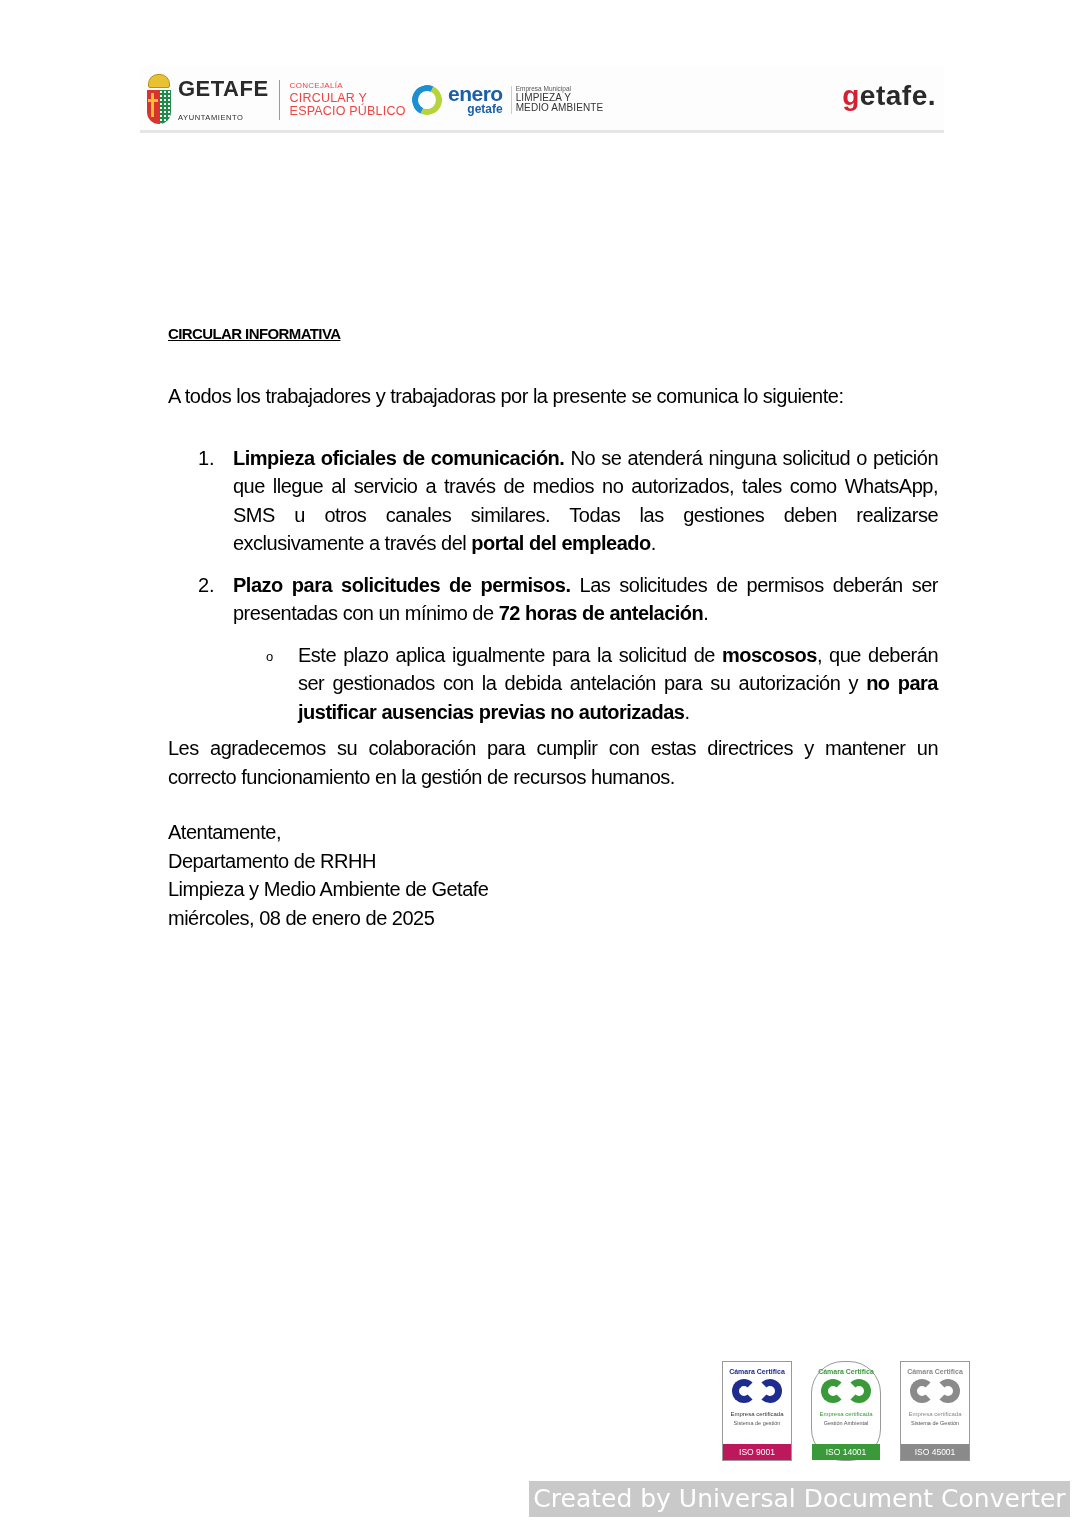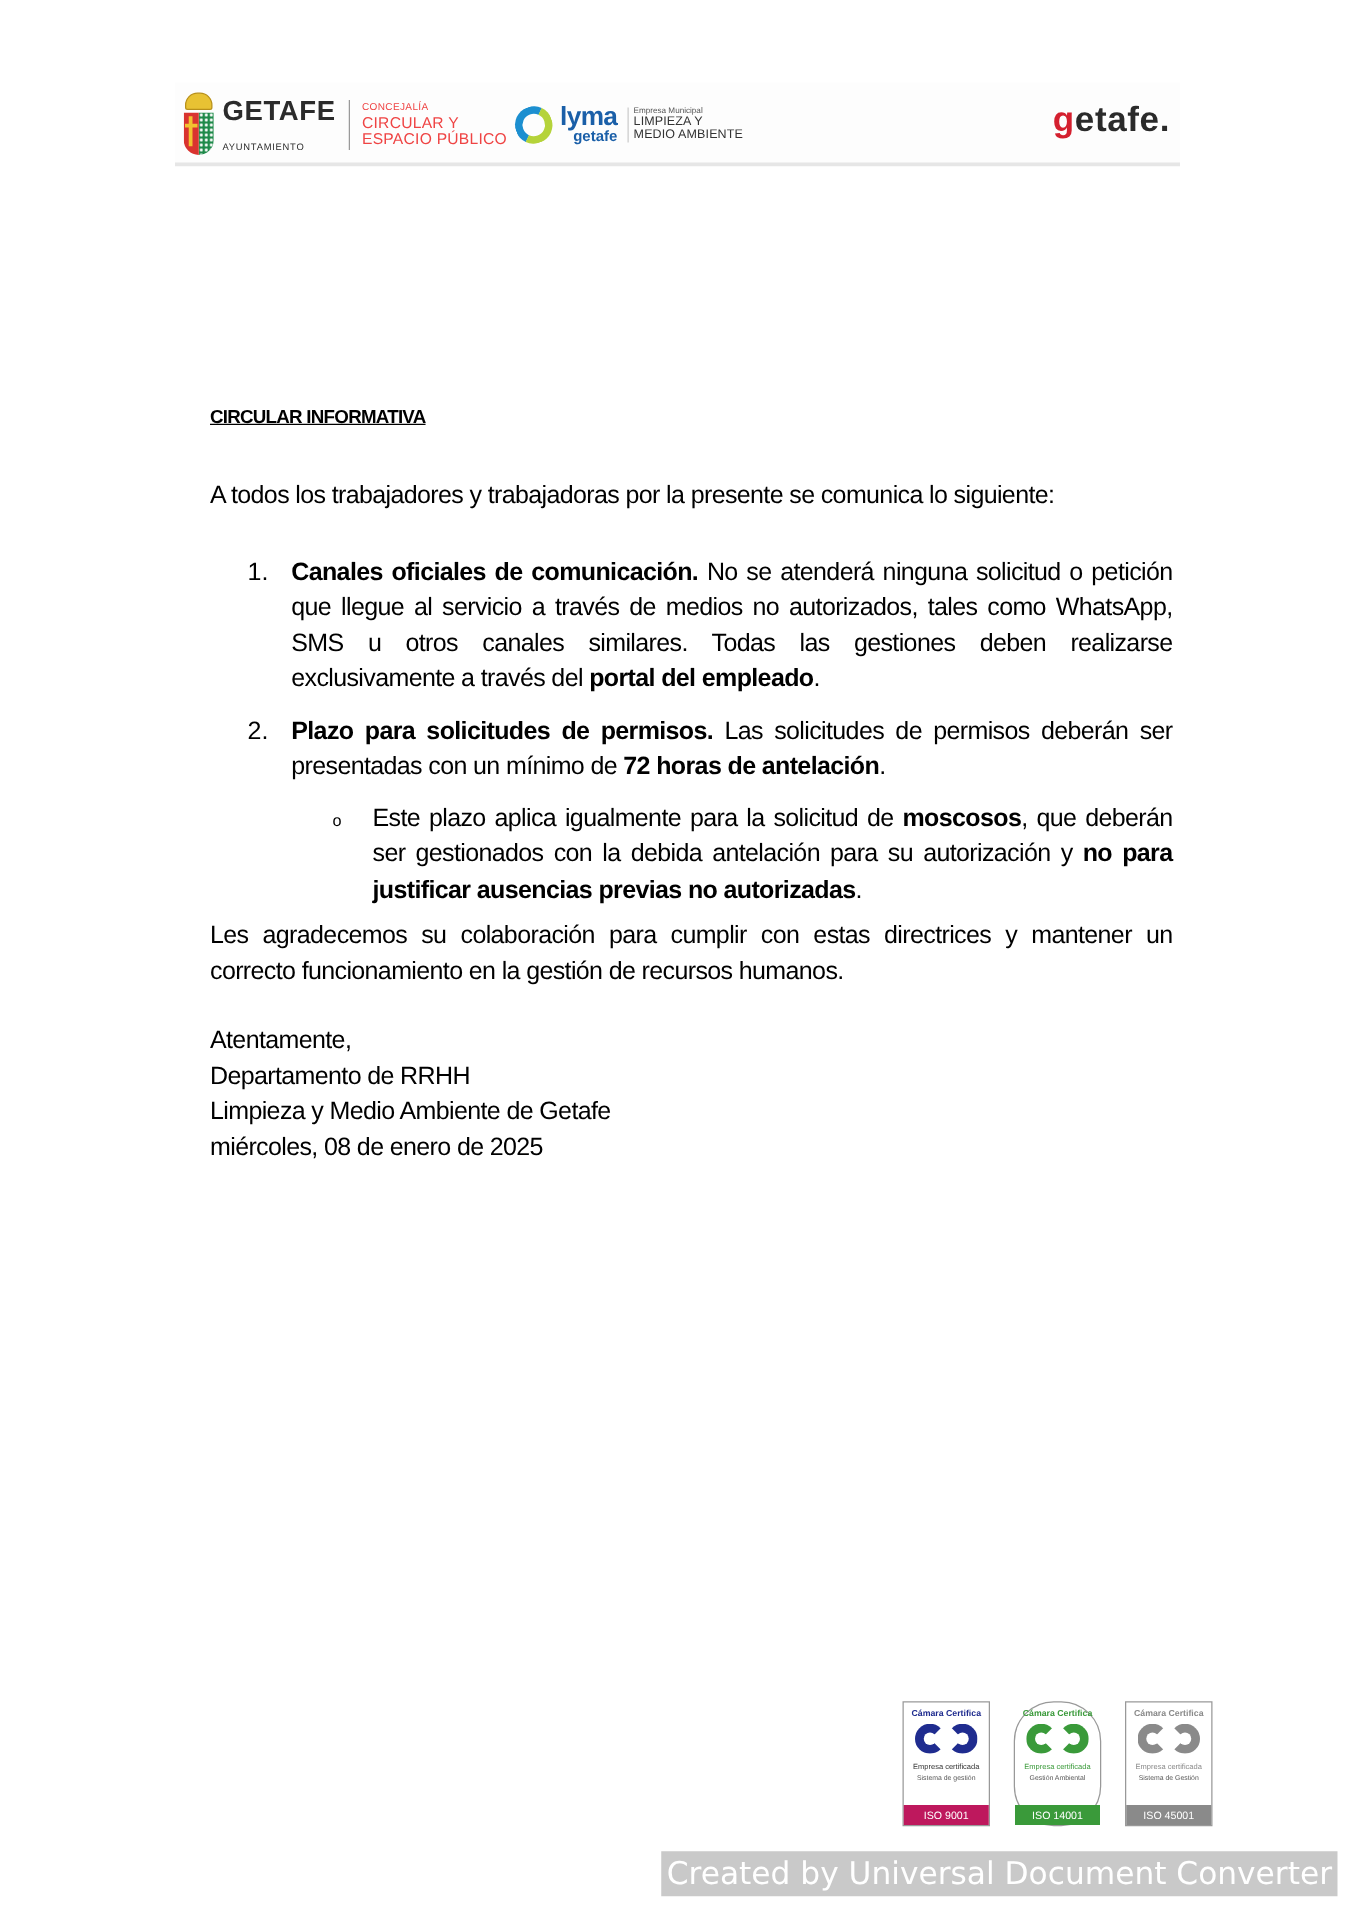--- a/index.html
+++ b/index.html
@@ -104,42 +104,42 @@
       <span class="med">ESPACIO PÚBLICO</span>
     </div>
   </div>
 
   <div class="logo-lyma">
     <div class="swirl">
         <div class="a"></div>
         <div class="b"></div>
       </div>
     <div class="lyma-word">
-      <span class="top">lyma</span>
+      <span class="top">enero</span>
       <span class="bot">getafe</span>
     </div>
     <div class="empresa">
       <span class="tiny">Empresa Municipal</span>
       <span class="med">LIMPIEZA Y</span>
       <span class="med">MEDIO AMBIENTE</span>
     </div>
   </div>
 
   <div class="logo-getafe-dot"><span class="g">g</span><span>etafe.</span></div>
 </div>
 
 <div class="doc">
   <h1 class="title">CIRCULAR INFORMATIVA</h1>
 
   <p class="p intro">A todos los trabajadores y trabajadoras por la presente se comunica lo siguiente:</p>
 
   <ol class="items">
     <li>
       <span class="num">1.</span>
-      <p class="p"><b>Canales oficiales de comunicación.</b><span> No se atenderá ninguna solicitud o petición que llegue al servicio a través de medios no autorizados, tales como WhatsApp, SMS u otros canales similares. Todas las gestiones deben realizarse exclusivamente a través del </span><b>portal del empleado</b><span>.</span></p>
+      <p class="p"><b>Limpieza oficiales de comunicación.</b><span> No se atenderá ninguna solicitud o petición que llegue al servicio a través de medios no autorizados, tales como WhatsApp, SMS u otros canales similares. Todas las gestiones deben realizarse exclusivamente a través del </span><b>portal del empleado</b><span>.</span></p>
     </li>
     <li>
       <span class="num">2.</span>
       <p class="p"><b>Plazo para solicitudes de permisos.</b><span> Las solicitudes de permisos deberán ser presentadas con un mínimo de </span><b>72 horas de antelación</b><span>.</span></p>
     </li>
   </ol>
 
   <div class="sub">
     <span class="bullet">o</span>
     <p class="p"><span>Este plazo aplica igualmente para la solicitud de </span><b>moscosos</b><span>, que deberán ser gestionados con la debida antelación para su autorización y </span><b>no para justificar ausencias previas no autorizadas</b><span>.</span></p>

